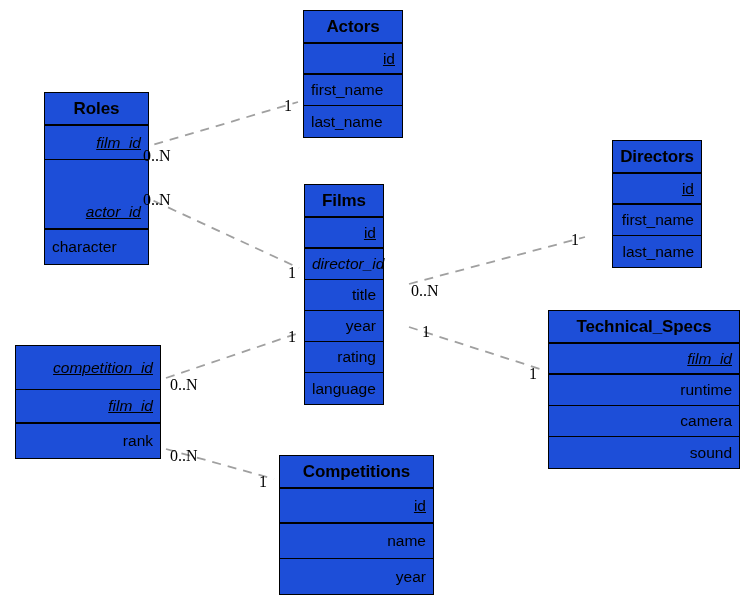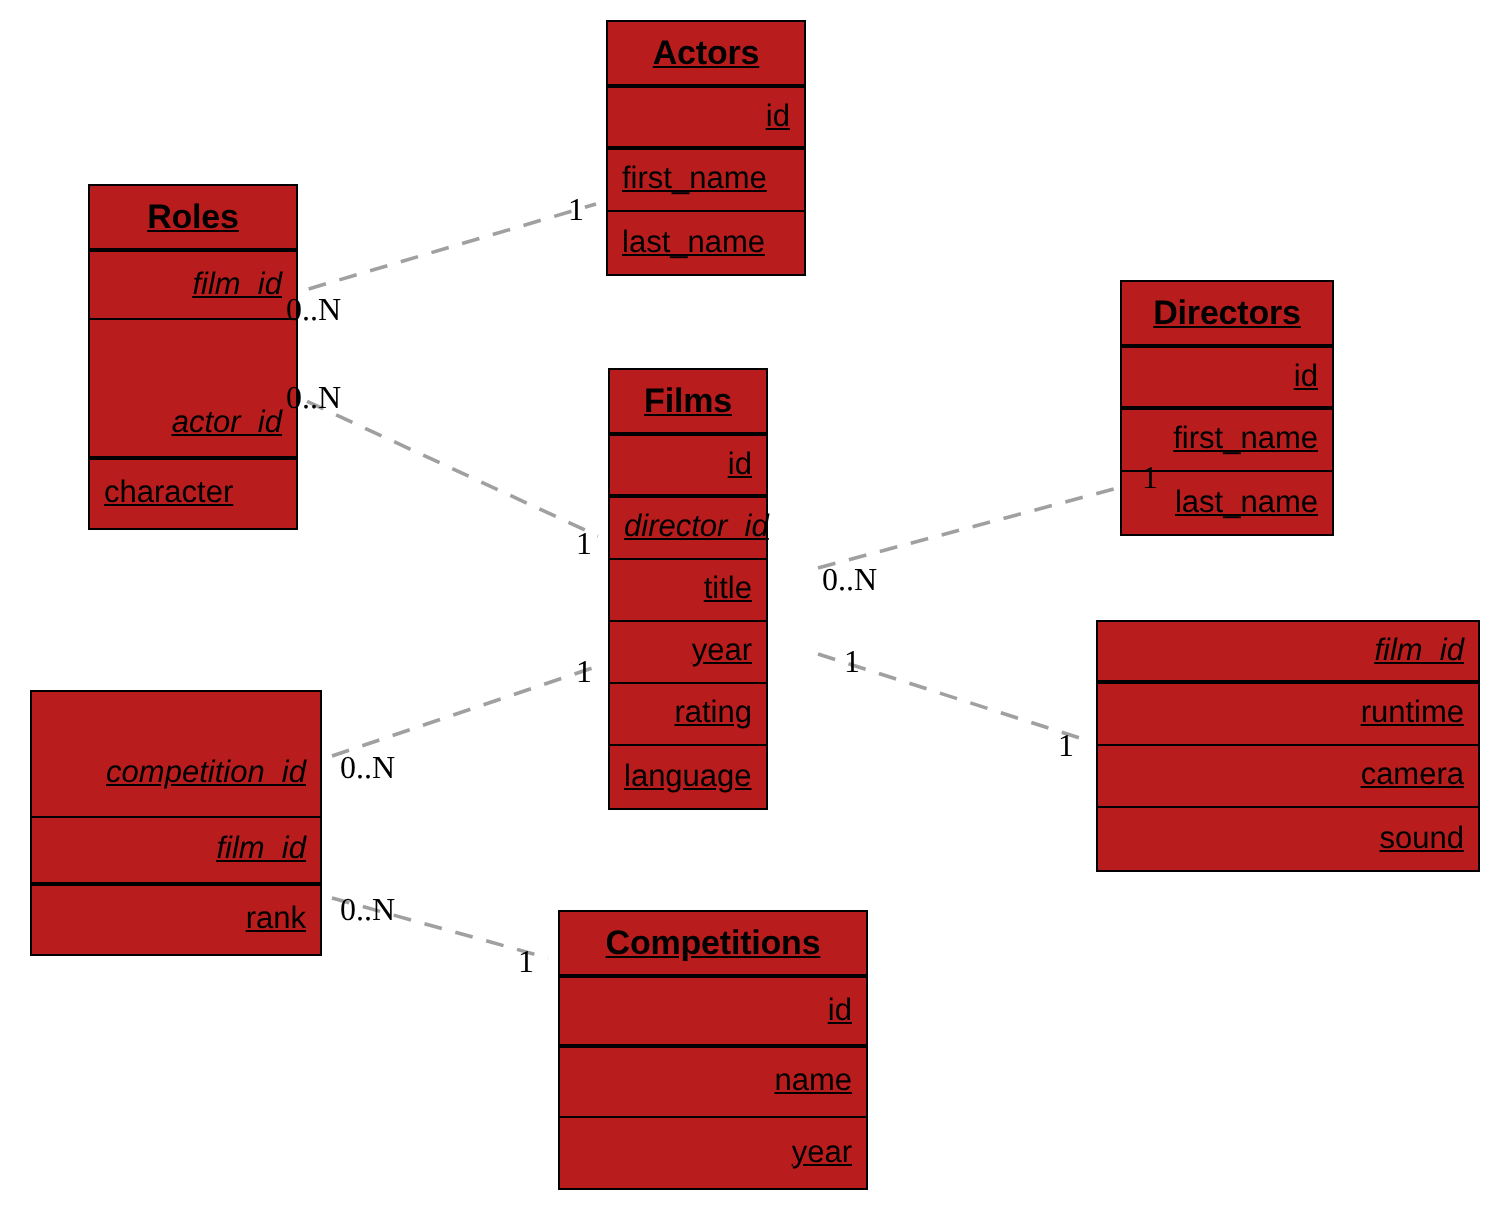--- a/index.html
+++ b/index.html
@@ -22,24 +22,23 @@
     position: absolute;
     left: 0;
     top: 0;
     width: 755px;
     height: 604px;
     pointer-events: none;
   }
   .entity {
     position: absolute;
     border: 1.6px solid #000000;
-    background: #b91c1c;
+    background: #1d4ed8;
     box-sizing: border-box;
     z-index: 2;
-    text-decoration: underline;
   }
   .entity-title {
     font-weight: bold;
     font-size: 17px;
     text-align: center;
     color: #000000;
     box-sizing: border-box;
     border-bottom: 2.4px solid #000000;
     display: flex;
     align-items: center;
@@ -153,48 +152,49 @@
       <div class="attr align-right" style="height: 31px;">
         <span class="attr-text">year</span>
       </div>
       <div class="attr align-right" style="height: 31px;">
         <span class="attr-text">rating</span>
       </div>
       <div class="attr align-left" style="height: 31px;">
         <span class="attr-text">language</span>
       </div>
     </div>
-    <div class="entity" style="left: 560px; top: 140px; width: 107px;">
+    <div class="entity" style="left: 612px; top: 140px; width: 90px;">
       <div class="entity-title" style="height: 33px;">Directors</div>
       <div class="attr align-right pk key-end" style="height: 31px;">
         <span class="attr-text">id</span>
       </div>
       <div class="attr align-right" style="height: 31px;">
         <span class="attr-text">first_name</span>
       </div>
       <div class="attr align-right" style="height: 31px;">
         <span class="attr-text">last_name</span>
       </div>
     </div>
     <div class="entity" style="left: 548px; top: 310px; width: 192px;">
+      <div class="entity-title" style="height: 33px;">Technical_Specs</div>
       <div class="attr align-right pk fk key-end" style="height: 31px;">
         <span class="attr-text">film_id</span>
       </div>
       <div class="attr align-right" style="height: 31px;">
         <span class="attr-text">runtime</span>
       </div>
       <div class="attr align-right" style="height: 31px;">
         <span class="attr-text">camera</span>
       </div>
       <div class="attr align-right" style="height: 31px;">
         <span class="attr-text">sound</span>
       </div>
     </div>
     <div class="entity" style="left: 15px; top: 345px; width: 146px;">
-      <div class="attr align-right pk fk" style="height: 44px; margin-top: 19px;">
+      <div class="attr align-right pk fk" style="height: 44px;">
         <span class="attr-text">competition_id</span>
       </div>
       <div class="attr align-right pk fk key-end" style="height: 34px;">
         <span class="attr-text">film_id</span>
       </div>
       <div class="attr align-right" style="height: 34px;">
         <span class="attr-text">rank</span>
       </div>
     </div>
     <div class="entity" style="left: 279px; top: 455px; width: 155px;">

